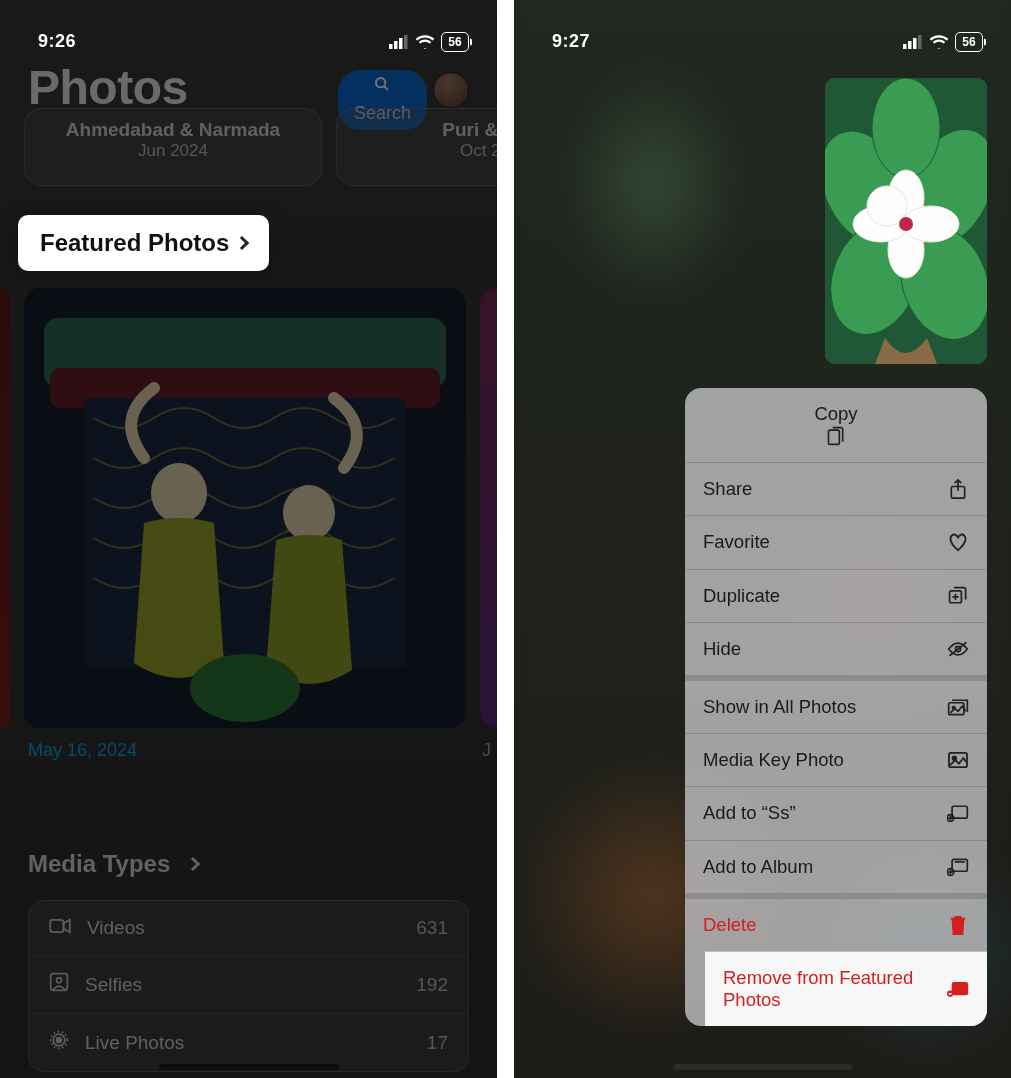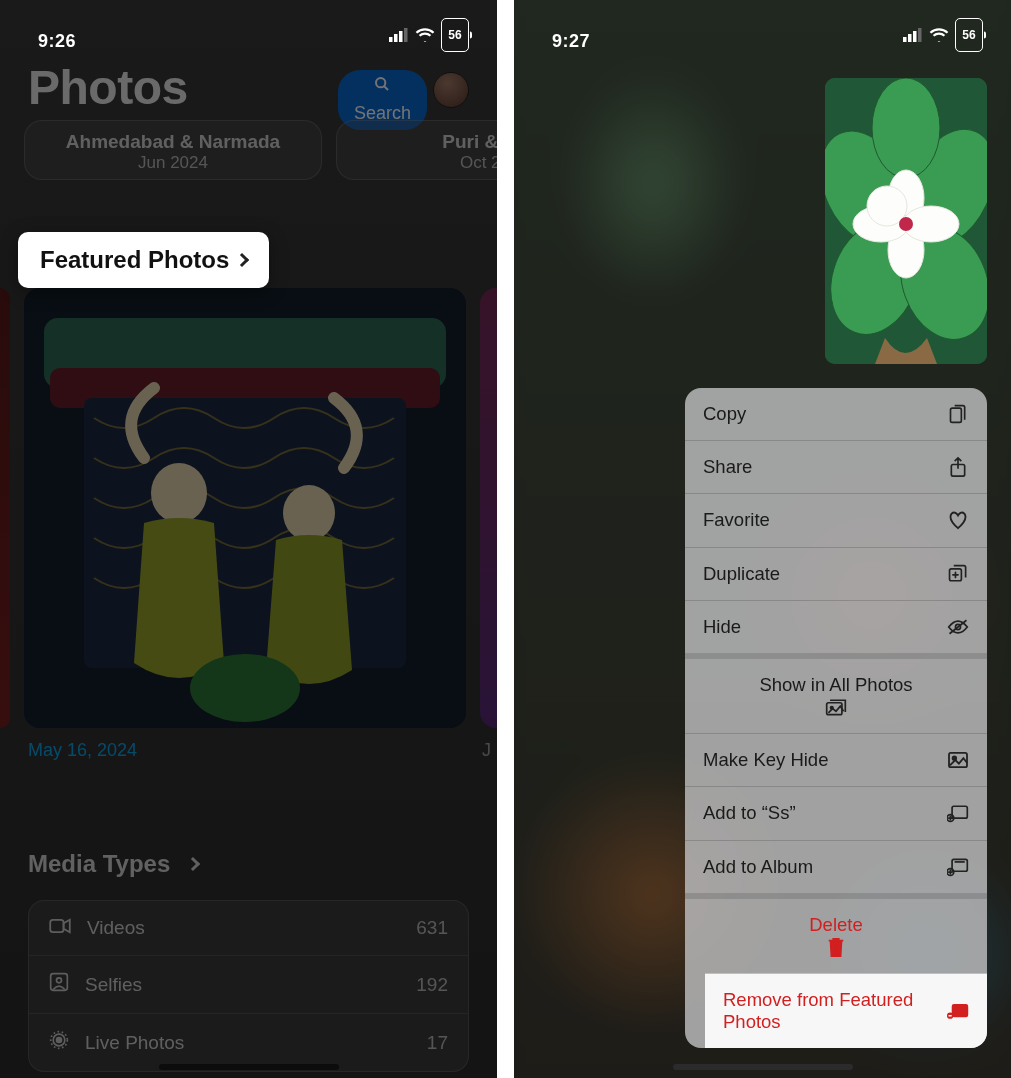--- a/index.html
+++ b/index.html
@@ -35,21 +35,21 @@
     color: #fff;
     z-index: 20;
   }
   .status-time { font-size: 18px; font-weight: 600; letter-spacing: 0.5px; }
   .status-right { display: flex; align-items: center; gap: 6px; }
   .status-icons svg { display: block; }
   .batt-pill {
     border: 1.5px solid #fff; border-radius: 5px; padding: 0 4px;
     font-size: 12px; font-weight: 700; line-height: 15px;
     display: inline-flex; align-items: center; justify-content: center;
-    min-width: 28px; height: 34px; position: relative;
+    min-width: 28px; height: 20px; position: relative;
   }
   .batt-pill::after {
     content:""; position:absolute; right:-4px; top:50%; transform:translateY(-50%);
     width:2.5px; height:7px; background:#fff; border-radius:0 2px 2px 0;
   }
 
   
   .left-bg {
     position: absolute; inset: 0;
     background: linear-gradient(#3a3a3a,#2d2d2d);
@@ -74,32 +74,31 @@
     font-size: 18px; font-weight: 500; flex-direction: column;
   }
   .avatar {
     position: absolute; top: 72px; right: 28px;
     width: 36px; height: 36px; border-radius: 50%;
     background: radial-gradient(circle at 40% 30%, #a77f6b, #5b3a2e);
     border: 1px solid #222;
   }
   .trip-cards { position: absolute; top: 108px; left: 24px; right: 0; display: flex; gap: 14px; }
   .trip-card {
-    flex: 0 0 298px; height: 60px;
+    flex: 0 0 298px; height: 78px;
     background: rgba(90,90,92,.35);
     border: 1px solid rgba(180,180,180,.25);
     border-radius: 18px;
     text-align: center; padding-top: 10px;
     color: #d6d6d6;
-    margin-top: 12px;
   }
   .trip-card .t1 { font-size: 19px; font-weight: 700; }
   .trip-card .t2 { font-size: 17px; color: #bdbdbd; }
   .section-pill {
-    position: absolute; top: 232px; left: 18px;
+    position: absolute; top: 215px; left: 18px;
     background: #fff; border-radius: 10px;
     padding: 14px 22px; box-shadow: 0 4px 18px rgba(0,0,0,.35);
     display: flex; align-items: center; gap: 8px;
     z-index: 10;
   }
   .section-pill .txt { font-size: 24px; font-weight: 800; color: #111; }
   .featured-row {
     position: absolute; top: 288px; left: 0; right: 0;
     display: flex; gap: 14px; padding-left: 28px;
   }
@@ -170,22 +169,22 @@
     background: rgba(184,184,186,0.85);
     backdrop-filter: blur(6px);
     z-index: 10;
   }
   .menu-item {
     display: flex; align-items: center; justify-content: space-between;
     padding: 15px 18px;
     font-size: 18.5px; color: #1a1a1a;
     border-top: 0.8px solid rgba(90,90,90,.35);
   }
-  .menu-item:first-child { border-top: none; }
-  .menu-sep { border-top-width: 6px; border-top-color: rgba(110,110,110,.4); flex-direction: column; }
+  .menu-item:first-child { border-top: none; flex-direction: column; }
+  .menu-sep { border-top-width: 6px; border-top-color: rgba(110,110,110,.4); }
   .menu-item.destructive { color: #d21f1f; }
   .menu-item.destructive svg { fill:#d21f1f; stroke:#d21f1f; }
   .menu-item.highlight {
     background: #f7f7f8;
     margin-left: 20px;
   }
   .menu-item .mi-icon { width: 22px; height: 22px; display:flex; align-items:center; justify-content:center; }
   .menu-item .mi-icon svg { display:block; }
   .menu-item .mi-label { line-height: 1.2; max-width: 210px; }
 
@@ -413,21 +412,21 @@
       <span class="mi-icon">
           <svg width="24" height="20" viewBox="0 0 26 22" fill="none" stroke="#222" stroke-width="2">
             <rect x="2" y="6" width="18" height="14" rx="2"></rect>
             <path d="M6 3 h18 v14"></path>
             <circle cx="8" cy="12" r="1.5" fill="#222"></circle>
             <path d="M4 18 l5 -5 l4 3 l5 -6 l4 6"></path>
           </svg>
         </span>
     </div>
     <div class="menu-item">
-      <span class="mi-label">Make Key Hide</span>
+      <span class="mi-label">Media Key Photo</span>
       <span class="mi-icon">
           <svg width="22" height="18" viewBox="0 0 24 20" fill="none" stroke="#222" stroke-width="2">
             <rect x="2" y="2" width="20" height="16" rx="2"></rect>
             <circle cx="8" cy="8" r="2" fill="#222"></circle>
             <path d="M3 16 l6 -6 l4 4 l5 -6 l4 5"></path>
           </svg>
         </span>
     </div>
     <div class="menu-item">
       <span class="mi-label">Add to “Ss”</span>

